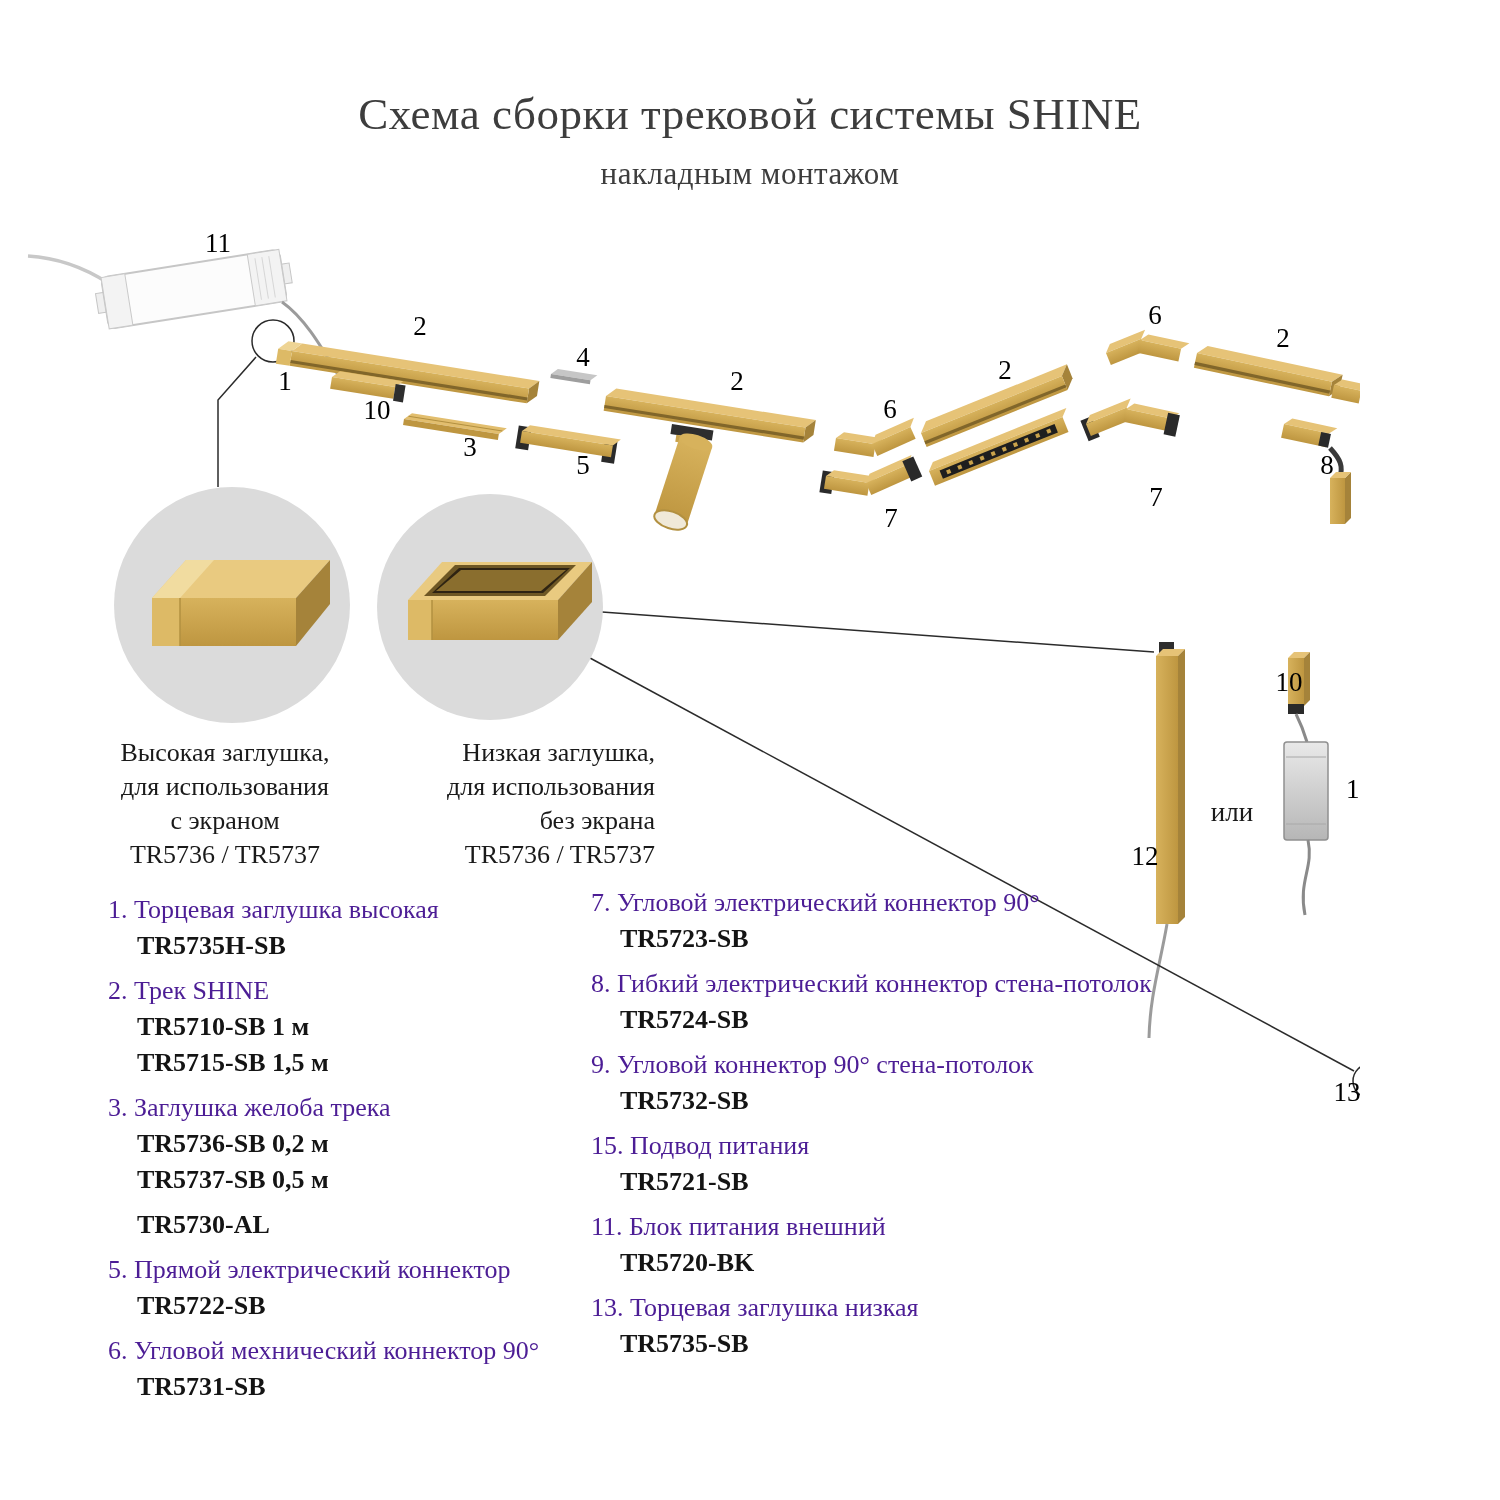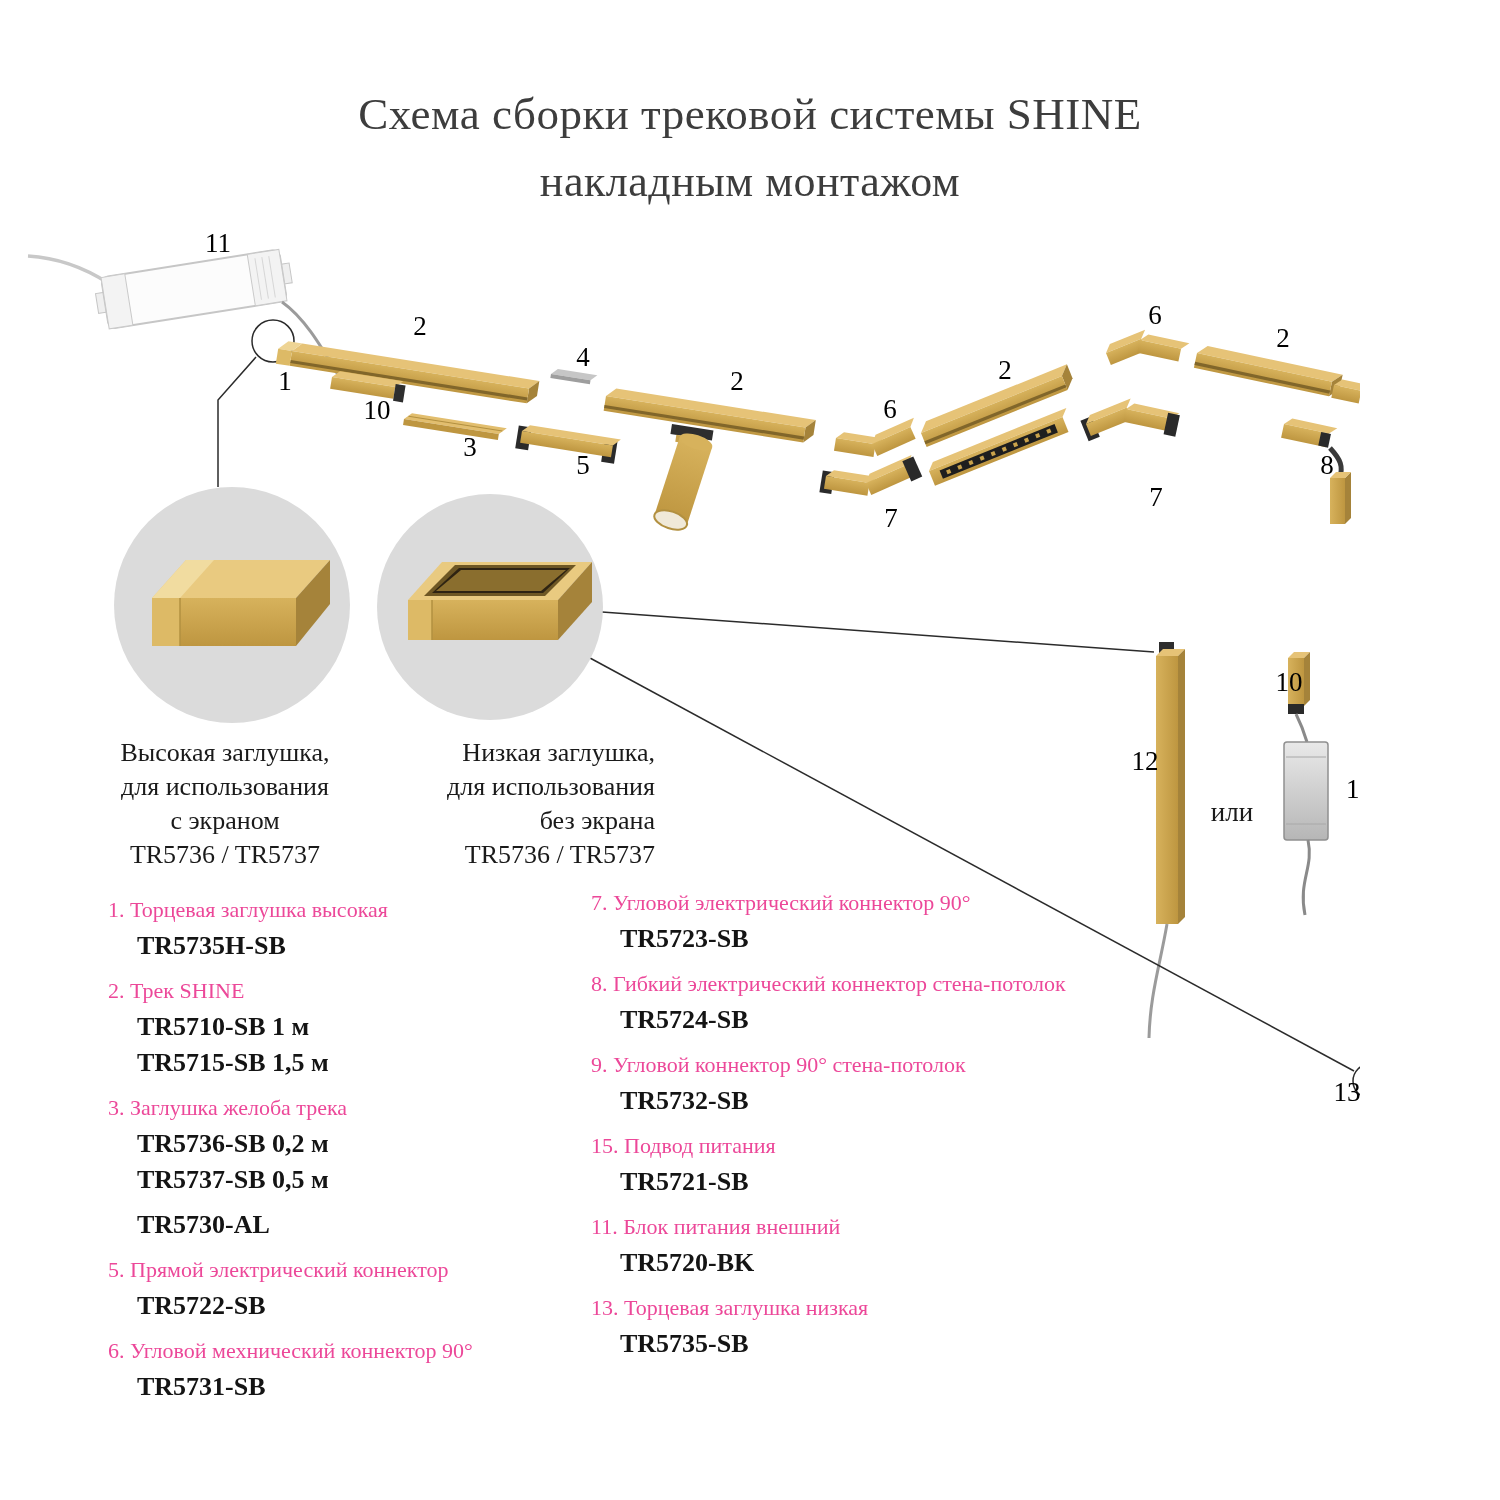--- a/index.html
+++ b/index.html
@@ -1,30 +1,30 @@
 <!DOCTYPE html>
 <html><head>
 <meta charset="utf-8">
 <style>
   html,body{margin:0;padding:0;background:#ffffff;}
   .page{position:relative;width:1360px;height:1500px;background:#ffffff;overflow:hidden;
         font-family:Liberation Serif, serif;color:#1a1a1a;}
   .diagram-svg{position:absolute;left:0;top:0;}
   .title-block{position:absolute;top:88px;left:0;width:1500px;text-align:center;color:#3d3d3d;}
   .title-1{font-size:45px;letter-spacing:0.5px;}
-  .title-2{font-size:44px;margin-top:16px;letter-spacing:0.5px;}
+  .title-2{font-size:31px;margin-top:16px;letter-spacing:0.5px;}
   .num-label{position:absolute;transform:translate(-50%,-50%);font-size:27px;color:#000000;white-space:nowrap;margin-left:15px;}
   .or-label{position:absolute;left:1232px;top:812px;transform:translate(-50%,-50%);font-size:27px;color:#1b1b1b;}
   .callout-caption{position:absolute;width:330px;text-align:center;font-size:26px;line-height:34px;color:#1a1a1a;}
   .callout-1{left:60px;top:736px;}
   .callout-2{left:325px;top:736px;text-align:right;}
   .parts-left{position:absolute;left:108px;top:893px;width:470px;}
   .parts-right{position:absolute;left:591px;top:886px;width:650px;}
   .part-item{margin-bottom:11px;}
-  .part-name{font-size:22px;line-height:34px;color:#ec4899;}
+  .part-name{font-size:26px;line-height:34px;color:#4c1d95;}
   .part-code{font-size:26px;line-height:34px;margin-top:2px;margin-left:29px;font-weight:700;color:#141414;}
 </style>
 </head>
 <body>
 
 <div class="page">
 
   <svg class="diagram-svg" width="1500" height="1500" viewBox="0 0 1500 1500">
     <defs>
       <linearGradient id="gf" x1="0" y1="0" x2="0" y2="1">
@@ -295,21 +295,21 @@
       <div class="num-label" style="left: 722px; top: 381px;">2</div>
       <div class="num-label" style="left: 875px; top: 409px;">6</div>
       <div class="num-label" style="left: 876px; top: 518px;">7</div>
       <div class="num-label" style="left: 990px; top: 370px;">2</div>
       <div class="num-label" style="left: 1140px; top: 315px;">6</div>
       <div class="num-label" style="left: 1141px; top: 497px;">7</div>
       <div class="num-label" style="left: 1268px; top: 338px;">2</div>
       <div class="num-label" style="left: 1400px; top: 372px;">9</div>
       <div class="num-label" style="left: 1312px; top: 465px;">8</div>
       <div class="num-label" style="left: 1400px; top: 765px;">2</div>
-      <div class="num-label" style="left: 1130px; top: 761px;">12</div>
+      <div class="num-label" style="left: 1130px; top: 856px;">12</div>
       <div class="num-label" style="left: 1274px; top: 682px;">10</div>
       <div class="num-label" style="left: 1344px; top: 789px;">11</div>
       <div class="num-label" style="left: 1332px; top: 1092px;">13</div>
     </div>
 
   <div class="or-label">или</div>
 
   <div class="callout-caption callout-1">
       <div>Высокая заглушка,</div>
       <div>для использования</div>

